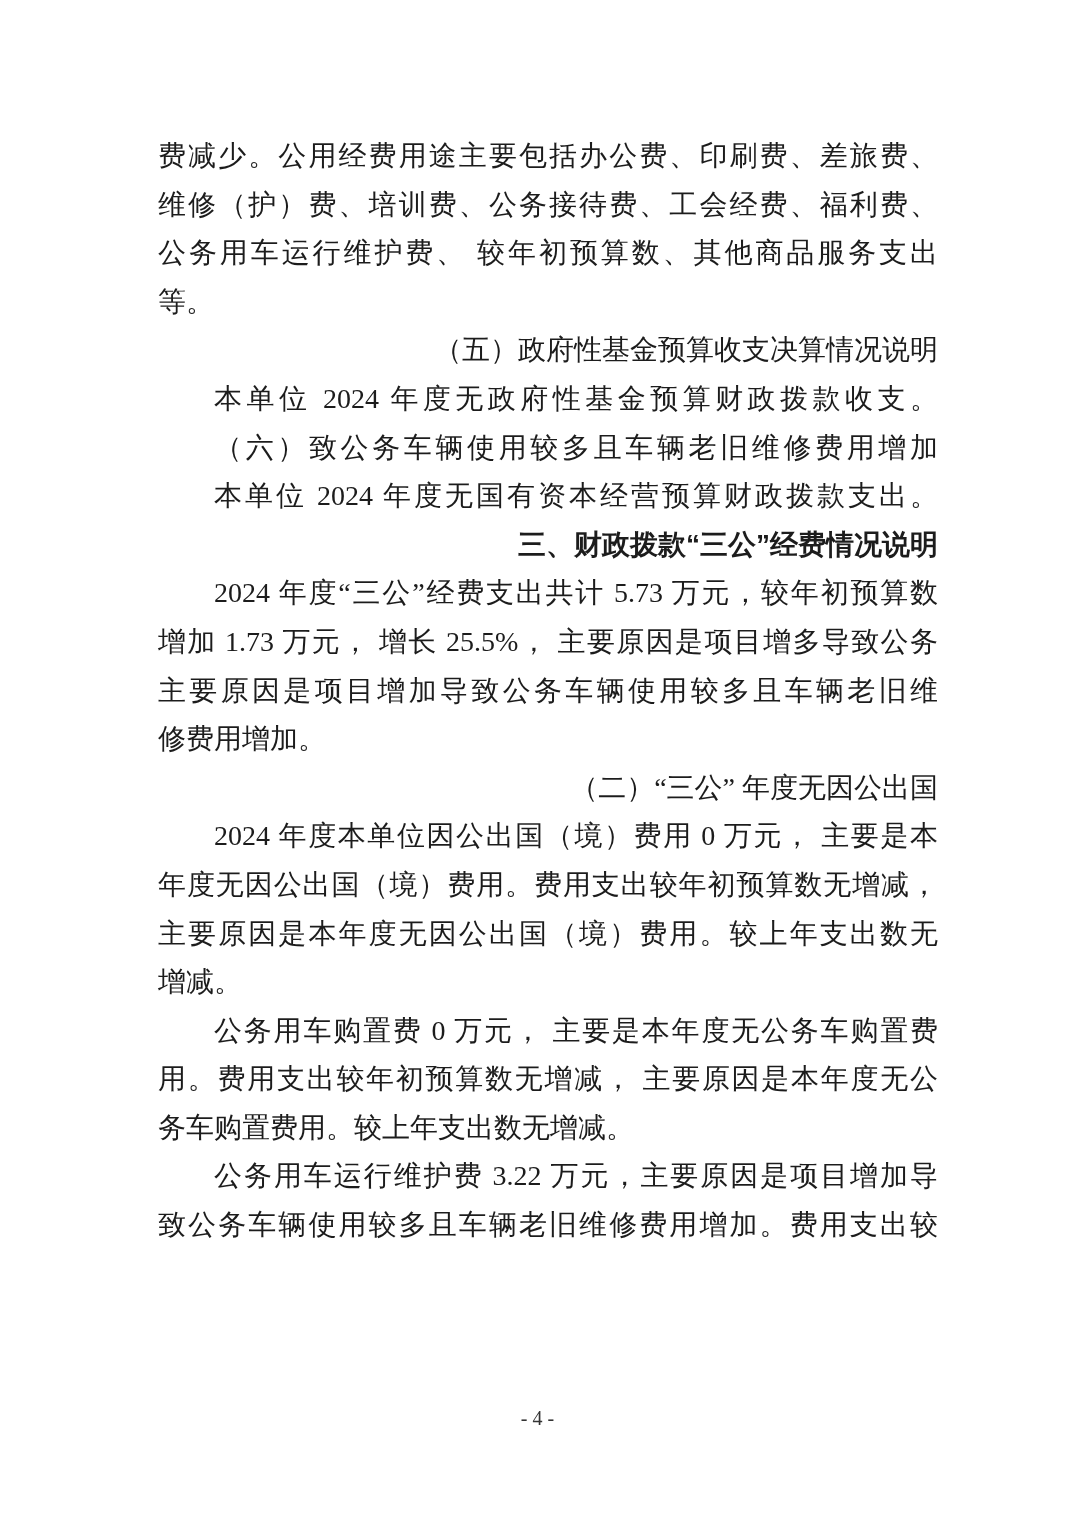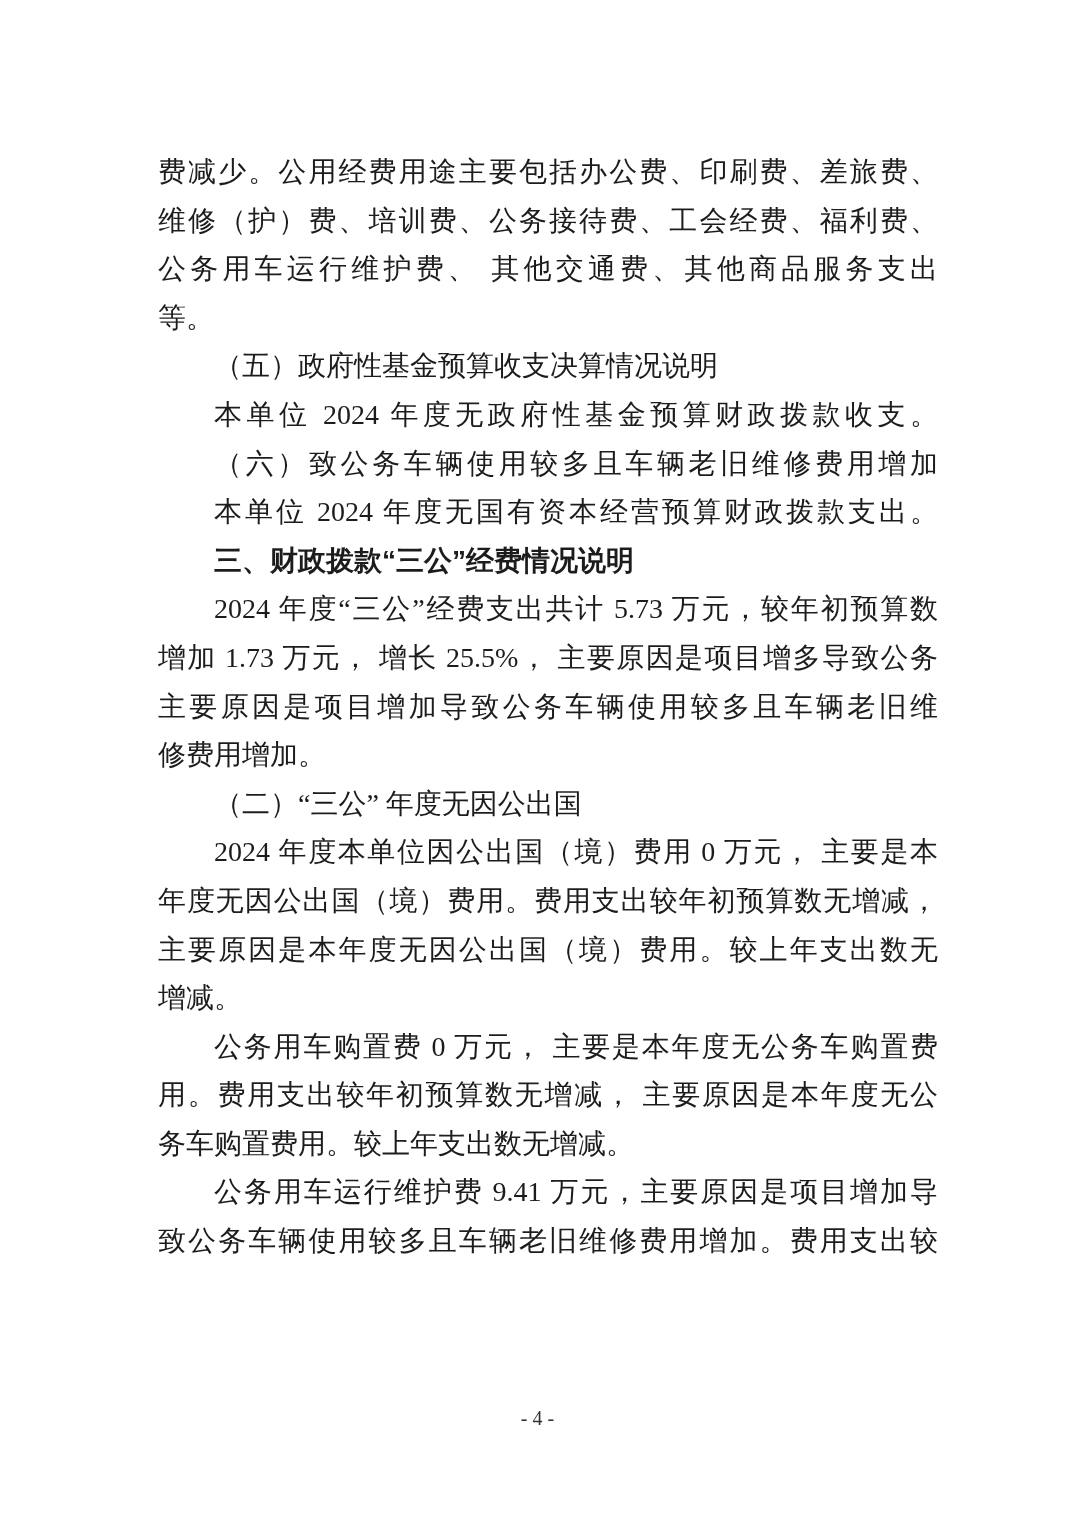--- a/index.html
+++ b/index.html
@@ -6,35 +6,35 @@
   body {
     width: 1075px; height: 1520px;
     background: #ffffff;
     position: relative;
     font-family: "Liberation Serif", "DejaVu Serif", serif;
     color: #1c1c1c;
     overflow: hidden;
   }
   .doc {
     position: absolute;
-    left: 158px; top: 148px;
+    left: 158px; top: 132px;
     width: 780px;
     font-size: 28px;
     line-height: 48.6px;
   }
   .ln {
     margin: 0;
     white-space: pre-wrap;
     text-align: left;
   }
   .j {
     text-align: justify;
     text-align-last: justify;
   }
-  .ind { text-indent: 2em; }
+  .ind { text-indent: 2em; text-align: right; }
   .bold {
     font-weight: bold;
     font-family: "Liberation Sans", "DejaVu Sans", sans-serif;
   }
   .footer {
     position: absolute;
     top: 1406px; left: 0;
     width: 1075px;
     text-align: center;
     font-size: 20px;
@@ -43,40 +43,40 @@
   }
 </style>
 </head>
 <body>
 
 <div class="page">
 
   <div class="doc">
     <p class="ln j">费减少。公用经费用途主要包括办公费、印刷费、差旅费、</p>
     <p class="ln j">维修（护）费、培训费、公务接待费、工会经费、福利费、</p>
-    <p class="ln j">公务用车运行维护费、 其他交通费、其他商品服务支出</p>
+    <p class="ln j">公务用车运行维护费、 较年初预算数、其他商品服务支出</p>
     <p class="ln">等。</p>
     <p class="ln ind">（五）政府性基金预算收支决算情况说明</p>
     <p class="ln ind j">本单位 2024 年度无政府性基金预算财政拨款收支。</p>
     <p class="ln ind j">（六）致公务车辆使用较多且车辆老旧维修费用增加</p>
     <p class="ln ind j">本单位 2024 年度无国有资本经营预算财政拨款支出。</p>
     <p class="ln ind bold">三、财政拨款“三公”经费情况说明</p>
     <p class="ln ind j">2024 年度“三公”经费支出共计 5.73 万元，较年初预算数</p>
     <p class="ln j">增加 1.73 万元， 增长 25.5%， 主要原因是项目增多导致公务</p>
     <p class="ln j">主要原因是项目增加导致公务车辆使用较多且车辆老旧维</p>
     <p class="ln">修费用增加。</p>
     <p class="ln ind">（二）“三公” 年度无因公出国</p>
     <p class="ln ind j">2024 年度本单位因公出国（境）费用 0 万元， 主要是本</p>
     <p class="ln j">年度无因公出国（境）费用。费用支出较年初预算数无增减，</p>
     <p class="ln j">主要原因是本年度无因公出国（境）费用。较上年支出数无</p>
     <p class="ln">增减。</p>
     <p class="ln ind j">公务用车购置费 0 万元， 主要是本年度无公务车购置费</p>
     <p class="ln j">用。费用支出较年初预算数无增减， 主要原因是本年度无公</p>
     <p class="ln">务车购置费用。较上年支出数无增减。</p>
-    <p class="ln ind j">公务用车运行维护费 9.41 万元，主要原因是项目增加导</p>
+    <p class="ln ind j">公务用车运行维护费 3.22 万元，主要原因是项目增加导</p>
     <p class="ln j">致公务车辆使用较多且车辆老旧维修费用增加。费用支出较</p>
   </div>
 
   <div class="footer">
     <span>- 4 -</span>
   </div>
 
 </div>
 
 </body></html>

